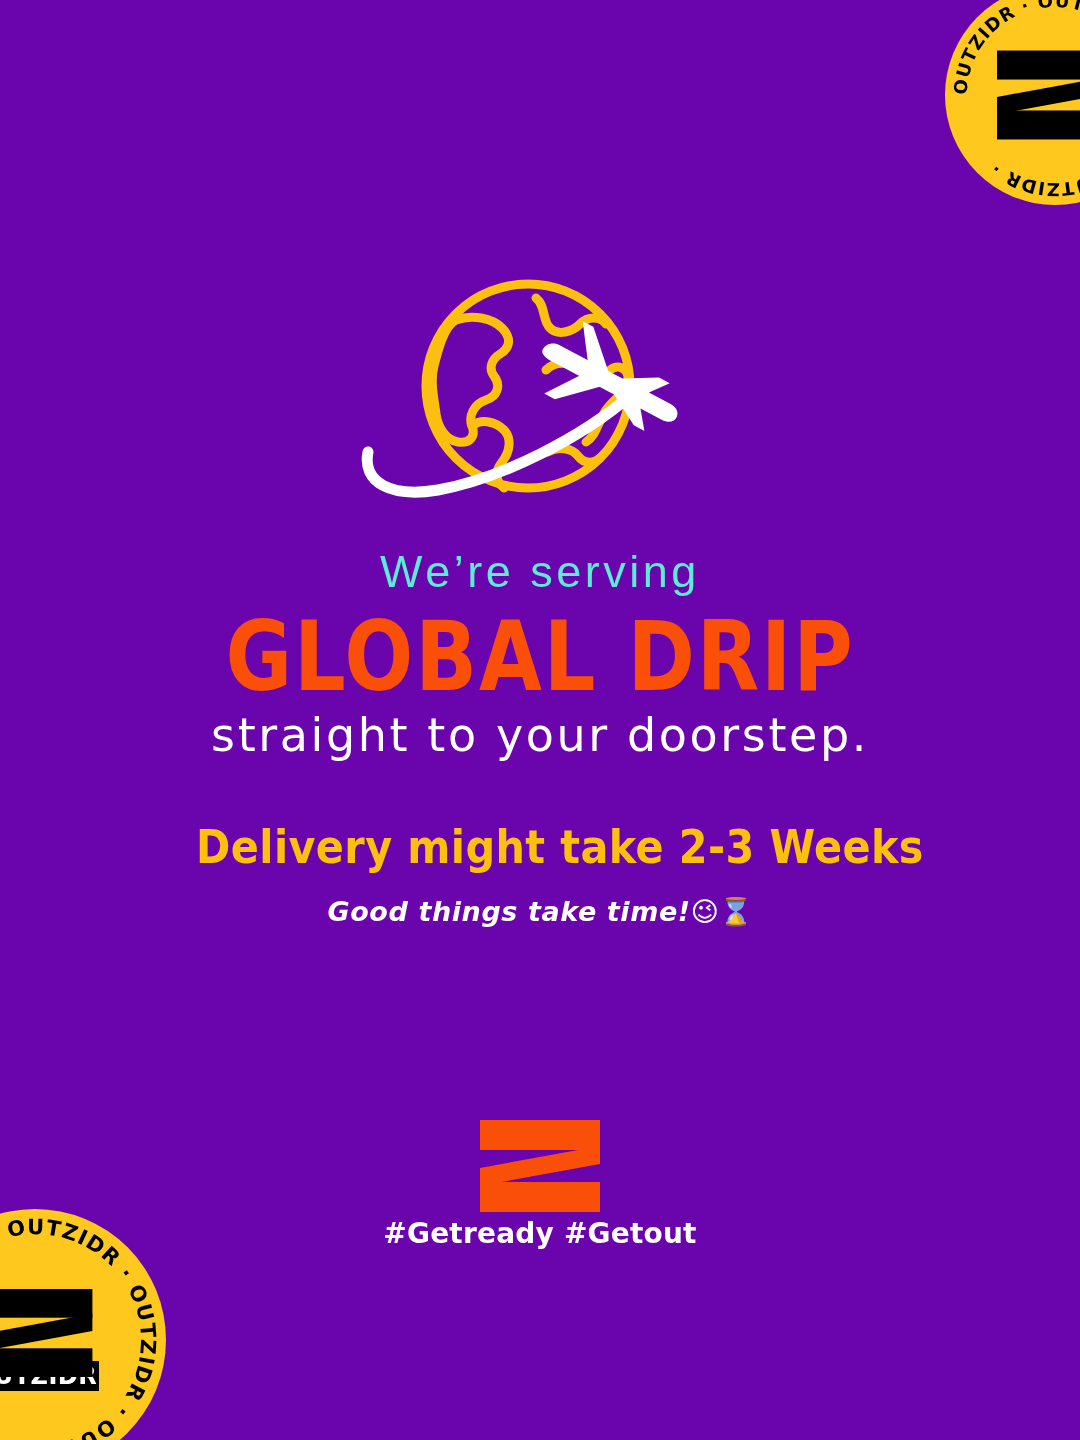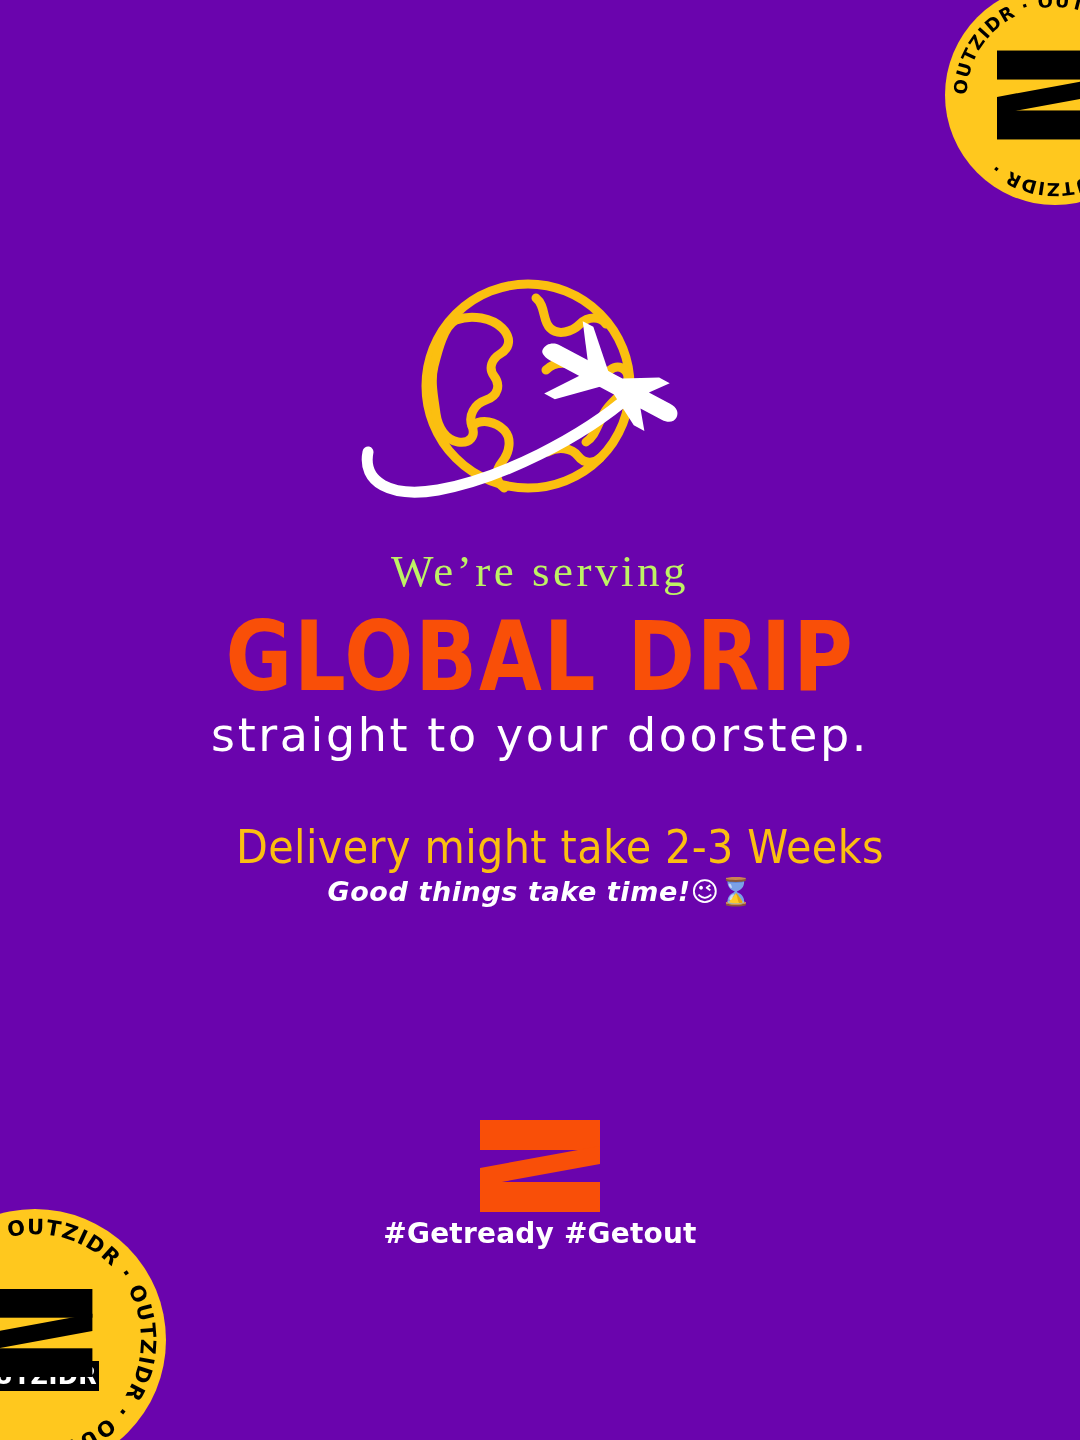--- a/index.html
+++ b/index.html
@@ -92,22 +92,22 @@
 
   
   .copy {
     position: absolute;
     left: 0;
     right: 0;
     top: 548px;
     text-align: center;
   }
   .line-serving {
-    color: #bef264;
-    font-family: Liberation Serif, serif;
+    color: #5eead4;
+    font-family: Liberation Sans, sans-serif;
     font-weight: 300;
     font-size: 45px;
     letter-spacing: 3.5px;
     line-height: 1.05;
     margin: 0;
   }
   .line-headline {
     color: #F94F08;
     font-family: "DejaVu Sans Condensed", "Liberation Sans Narrow", "Liberation Sans", sans-serif;
     font-weight: 700;
@@ -130,36 +130,36 @@
   .delivery-block {
     position: absolute;
     left: 0;
     right: 0;
     top: 822px;
     text-align: center;
   }
   .line-delivery {
     color: #FBBF10;
     font-family: "DejaVu Sans Condensed", "Liberation Sans", sans-serif;
-    font-weight: 400;
+    font-weight: 700;
     font-size: 46px;
     letter-spacing: 0.4px;
     line-height: 1.12;
     margin: 0;
     padding-left: 40px;
   }
   .line-sub {
     color: #ffffff;
     font-family: "DejaVu Sans", sans-serif;
     font-weight: 700;
     font-style: italic;
     font-size: 27px;
     letter-spacing: 0.6px;
     line-height: 1.2;
-    margin: 2px 0 0 0;
+    margin: 22px 0 0 0;
   }
   .emoji {
     font-style: normal;
     font-weight: 400;
     letter-spacing: 0;
   }
 
   
   .footer-lockup {
     position: absolute;

